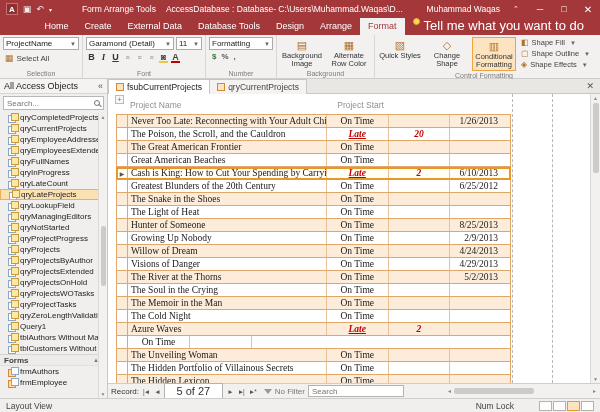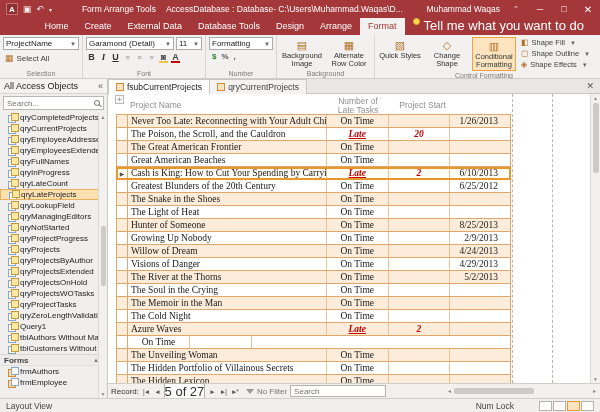--- a/index.html
+++ b/index.html
@@ -107,21 +107,21 @@
   .c-name{width:200px;padding:0 3px;border-right:1px solid #e7c197;overflow:hidden;white-space:nowrap;}
   .c-status{width:62px;justify-content:center;border-right:1px solid #e7c197;}
   .c-tasks{width:62px;justify-content:center;border-right:1px solid #e7c197;}
   .c-start{width:60px;justify-content:flex-end;padding-right:12px;}
   .late{color:#c00000;font-weight:bold;font-style:italic;text-decoration:underline;}
   .latenum{color:#c00000;font-weight:bold;font-style:italic;}
 
   
   .recordnav{height:15px;background:#f2f1ef;border-top:1px solid #d0cecb;display:flex;align-items:center;font-size:8px;gap:3px;padding:0 3px;color:#333;flex:0 0 15px;}
   .rn-btn{color:#555;font-size:6.5px;padding:0 1px;letter-spacing:-1px;}
-  .rn-box{background:#fff;border:1px solid #b5b3b0;padding:0 0;height:16px;display:flex;align-items:center;font-size:13px;}
+  .rn-box{background:#fff;border:1px solid #b5b3b0;padding:0 12px;height:16px;display:flex;align-items:center;font-size:11px;}
   .funnel{width:0;height:0;border-left:4px solid transparent;border-right:4px solid transparent;border-top:5px solid #999;margin-left:4px;}
   .muted{color:#777;}
   .rn-search{background:#fff;border:1px solid #b5b3b0;height:12px;width:96px;display:flex;align-items:center;padding:0 3px;}
   .rn-search input{flex:1;border:0;outline:0;font-size:8px;min-width:0;color:#555;font-family:"Liberation Sans",sans-serif;}
   .hscroll{margin-left:auto;display:flex;align-items:center;flex:0 0 150px;gap:2px;}
   .hthumb{height:6px;background:#cdcbc8;width:80px;border-radius:2px;}
   .harr{font-size:5px;color:#888;}
 
   
   .statusbar{height:14px;background:#f0efed;border-top:1px solid #d0cecb;display:flex;align-items:center;font-size:8.5px;color:#444;padding:0 6px;flex:0 0 14px;}
@@ -414,21 +414,20 @@
         </div>
         <span class="xclose">✕</span>
       </div>
 
       <div class="docbody">
         <div class="tablewrap">
           <div class="movehandle">+</div>
           <div class="thead">
             <div class="th th-sp"></div>
             <div class="th th-name">Project Name</div>
-            <div class="th th-tasks">Number of Late Tasks</div>
             <div class="th th-start">Project Start</div>
           </div>
           <div class="tbody">
               <div class="trow odd">
                 <div class="c-sel"></div>
                 <div class="c-name">Never Too Late: Reconnecting with Your Adult Children</div>
                 <div class="c-status">On Time</div>
                 <div class="c-tasks"></div>
                 <div class="c-start">1/26/2013</div>
               </div>

